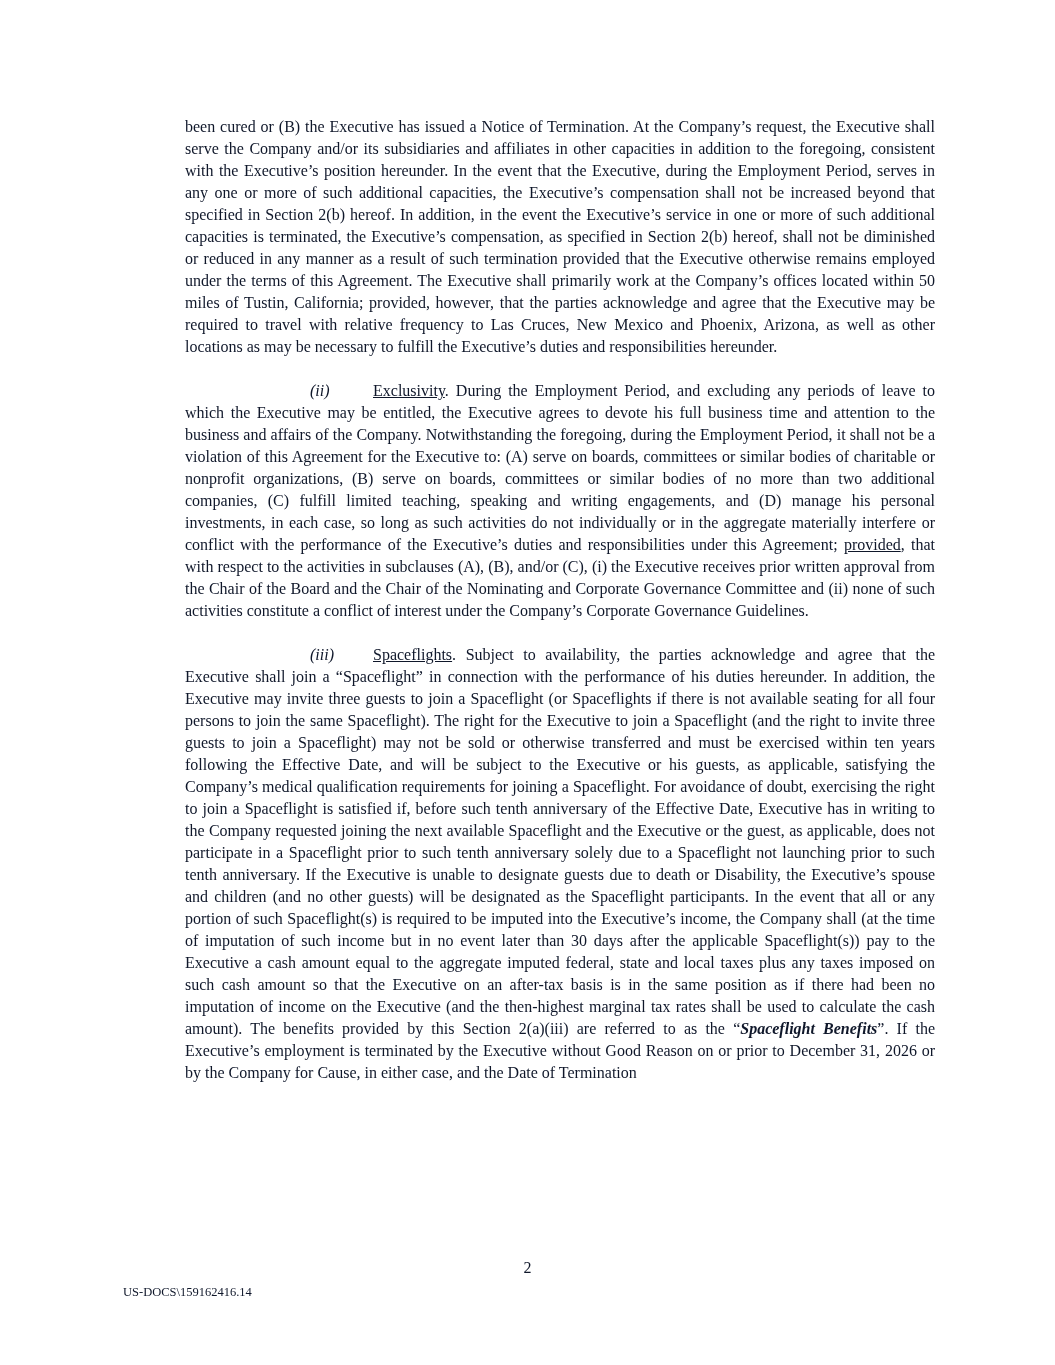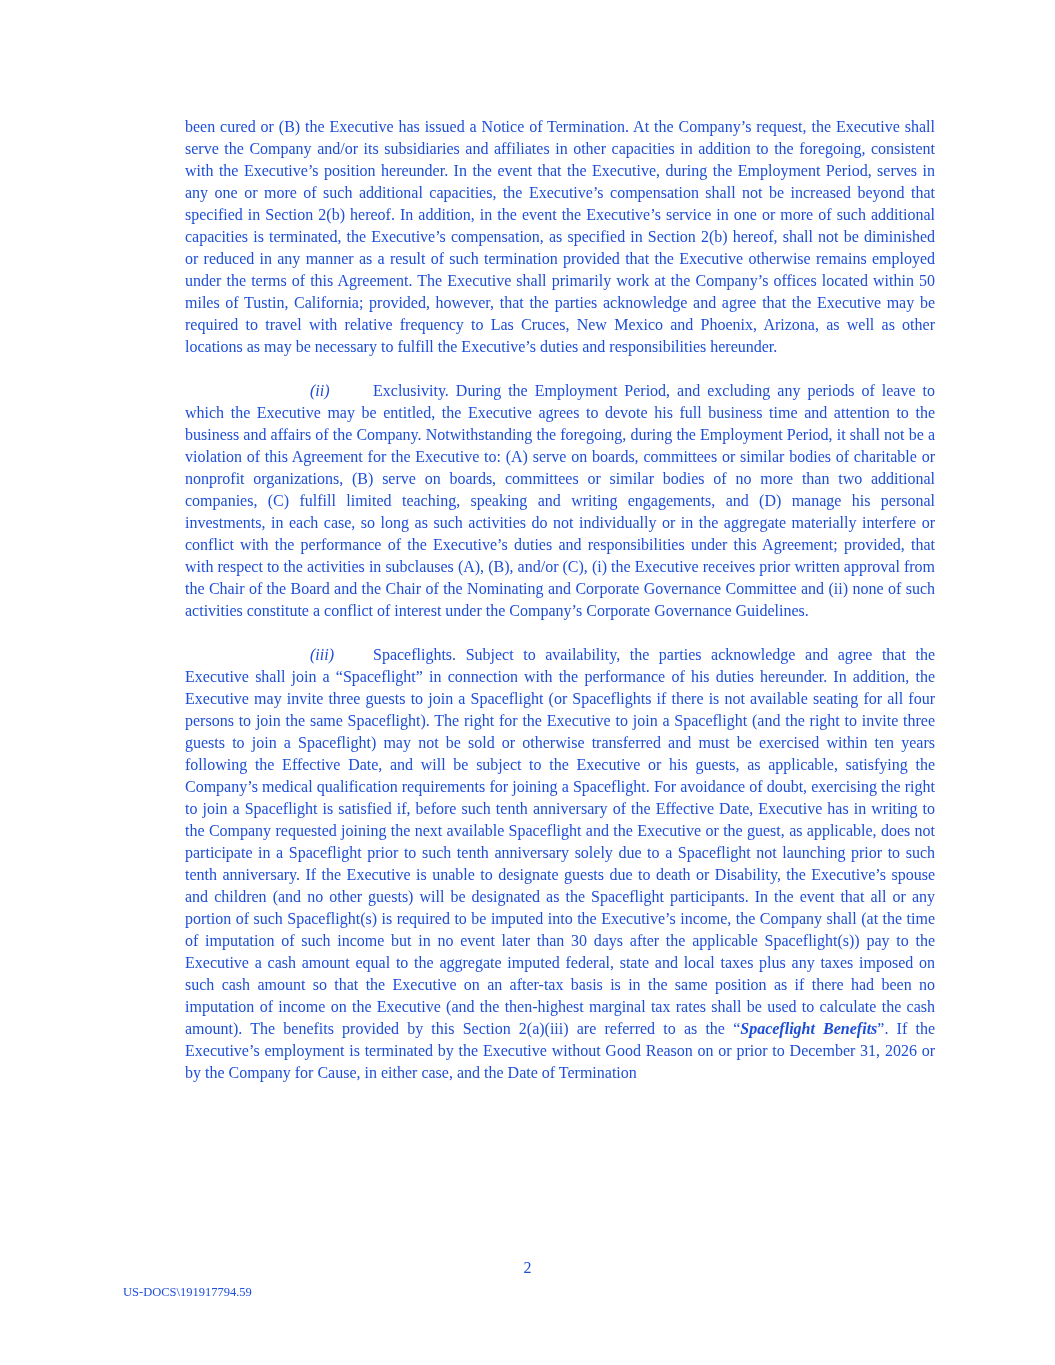--- a/index.html
+++ b/index.html
@@ -3,21 +3,21 @@
 <meta charset="utf-8">
 <style>
   html, body { margin: 0; padding: 0; background: #e8e8e8; }
   .page {
     position: relative;
     width: 1055px;
     height: 1365px;
     margin: 0 auto;
     background: #ffffff;
     font-family: "Liberation Serif", serif;
-    color: #1d4ed8;
+    color: #0f172a;
     overflow: hidden;
   }
   .content {
     position: absolute;
     left: 185px;
     top: 116px;
     width: 750px;
   }
   .para {
     margin: 0 0 22px 0;
@@ -26,21 +26,21 @@
     text-align: justify;
     text-indent: 125px;
   }
   .para.no-indent { text-indent: 0; }
   .marker {
     display: inline-block;
     width: 63px;
     text-indent: 0;
     font-style: italic;
   }
-  .underline { }
+  .underline { text-decoration: underline; }
   .bold-italic { font-weight: bold; font-style: italic; }
   .page-number {
     position: absolute;
     left: 0;
     top: 1258px;
     width: 100%;
     text-align: center;
     font-size: 16px;
     line-height: 20px;
   }
@@ -60,14 +60,14 @@
 
     <p class="para no-indent"><span>been cured or (B) the Executive has issued a Notice of Termination.  At the Company’s request, the Executive shall serve the Company and/or its subsidiaries and affiliates in other capacities in addition to the foregoing, consistent with the Executive’s position hereunder.  In the event that the Executive, during the Employment Period, serves in any one or more of such additional capacities, the Executive’s compensation shall not be increased beyond that specified in Section 2(b) hereof. In addition, in the event the Executive’s service in one or more of such additional capacities is terminated, the Executive’s compensation, as specified in Section 2(b) hereof, shall not be diminished or reduced in any manner as a result of such termination provided that the Executive otherwise remains employed under the terms of this Agreement.  The Executive shall primarily work at the Company’s offices located within 50 miles of Tustin, California; provided, however, that the parties acknowledge and agree that the Executive may be required to travel with relative frequency to Las Cruces, New Mexico and Phoenix, Arizona, as well as other locations as may be necessary to fulfill the Executive’s duties and responsibilities hereunder.</span></p>
 
     <p class="para"><span class="marker">(ii)</span><span class="underline">Exclusivity</span><span>.  During the Employment Period, and excluding any periods of leave to which the Executive may be entitled, the Executive agrees to devote his full business time and attention to the business and affairs of the Company.  Notwithstanding the foregoing, during the Employment Period, it shall not be a violation of this Agreement for the Executive to: (A) serve on boards, committees or similar bodies of charitable or nonprofit organizations, (B) serve on boards, committees or similar bodies of no more than two additional companies, (C) fulfill limited teaching, speaking and writing engagements, and (D) manage his personal investments, in each case, so long as such activities do not individually or in the aggregate materially interfere or conflict with the performance of the Executive’s duties and responsibilities under this Agreement; </span><span class="underline">provided</span><span>, that with respect to the activities in subclauses (A), (B), and/or (C), (i) the Executive receives prior written approval from the Chair of the Board and the Chair of the Nominating and Corporate Governance Committee and (ii) none of such activities constitute a conflict of interest under the Company’s Corporate Governance Guidelines.</span></p>
 
     <p class="para"><span class="marker">(iii)</span><span class="underline">Spaceflights</span><span>.  Subject to availability, the parties acknowledge and agree that the Executive shall join a “Spaceflight” in connection with the performance of his duties hereunder. In addition, the Executive may invite three guests to join a Spaceflight (or Spaceflights if there is not available seating for all four persons to join the same Spaceflight).  The right for the Executive to join a Spaceflight (and the right to invite three guests to join a Spaceflight) may not be sold or otherwise transferred and must be exercised within ten years following the Effective Date, and will be subject to the Executive or his guests, as applicable, satisfying the Company’s medical qualification requirements for joining a Spaceflight.  For avoidance of doubt, exercising the right to join a Spaceflight is satisfied if, before such tenth anniversary of the Effective Date, Executive has in writing to the Company requested joining the next available Spaceflight and the Executive or the guest, as applicable, does not participate in a Spaceflight prior to such tenth anniversary solely due to a Spaceflight not launching prior to such tenth anniversary.  If the Executive is unable to designate guests due to death or Disability, the Executive’s spouse and children (and no other guests) will be designated as the Spaceflight participants.  In the event that all or any portion of such Spaceflight(s) is required to be imputed into the Executive’s income, the Company shall (at the time of imputation of such income but in no event later than 30 days after the applicable Spaceflight(s)) pay to the Executive a cash amount equal to the aggregate imputed federal, state and local taxes plus any taxes imposed on such cash amount so that the Executive on an after-tax basis is in the same position as if there had been no imputation of income on the Executive (and the then-highest marginal tax rates shall be used to calculate the cash amount).  The benefits provided by this Section 2(a)(iii) are referred to as the “</span><span class="bold-italic">Spaceflight Benefits</span><span>”.  If the Executive’s employment is terminated by the Executive without Good Reason on or prior to December 31, 2026 or by the Company for Cause, in either case, and the Date of Termination</span></p>
 
   </div>
 
   <div class="page-number">2</div>
-  <div class="doc-id">US-DOCS\191917794.59</div>
+  <div class="doc-id">US-DOCS\159162416.14</div>
 </div>
 
 </body></html>

